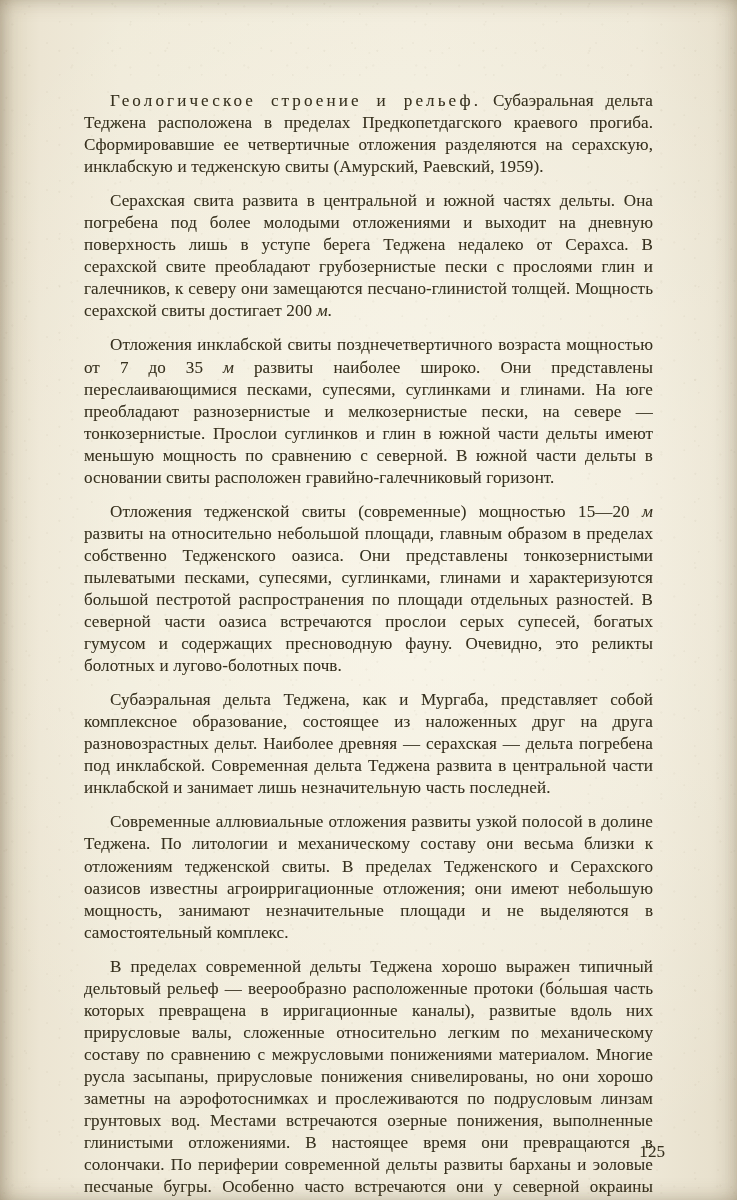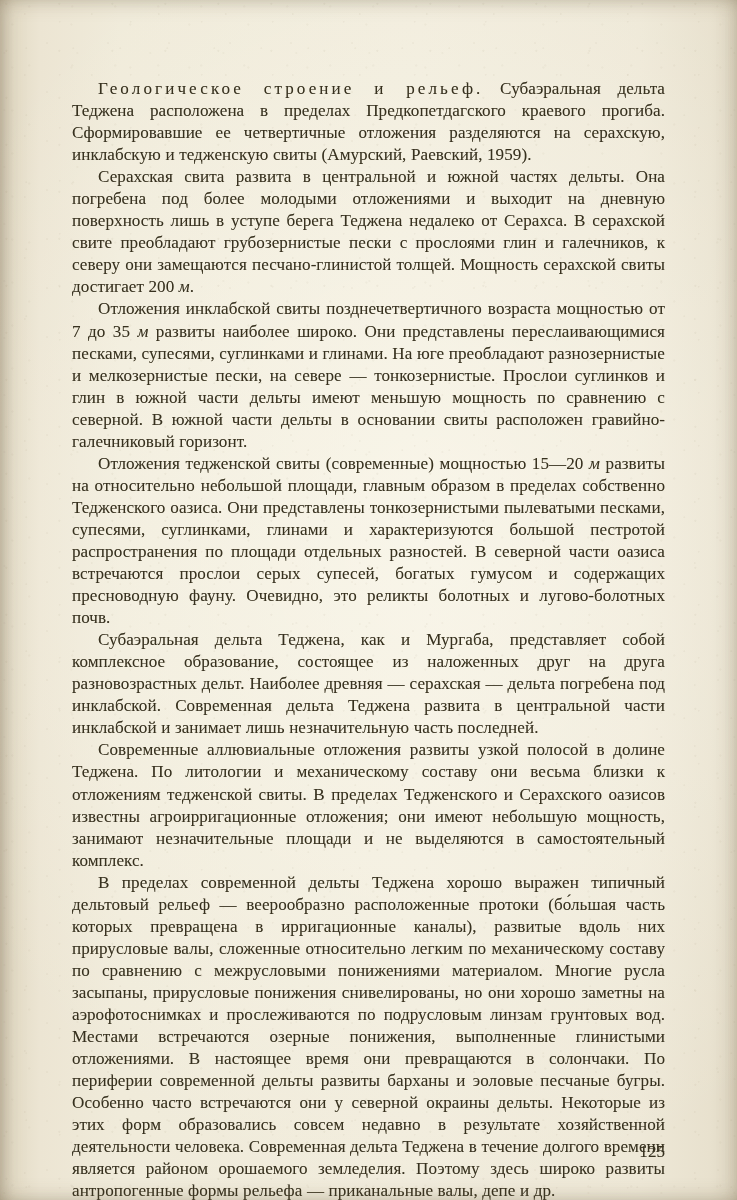--- a/index.html
+++ b/index.html
@@ -61,21 +61,21 @@
   }
 
   .textblock {
     position: absolute;
     left: 72px;
     top: 78px;
     width: 593px;
   }
 
   p.para {
-    margin: 0;
+    margin: 12px;
     text-align: justify;
     text-justify: inter-word;
     font-size: 17.1px;
     line-height: 22.05px;
     text-indent: 26px;
     hyphens: manual;
     word-spacing: 0.2px;
     letter-spacing: 0.05px;
     
     text-shadow: 0 0 0.6px rgba(70,60,40,0.28);

